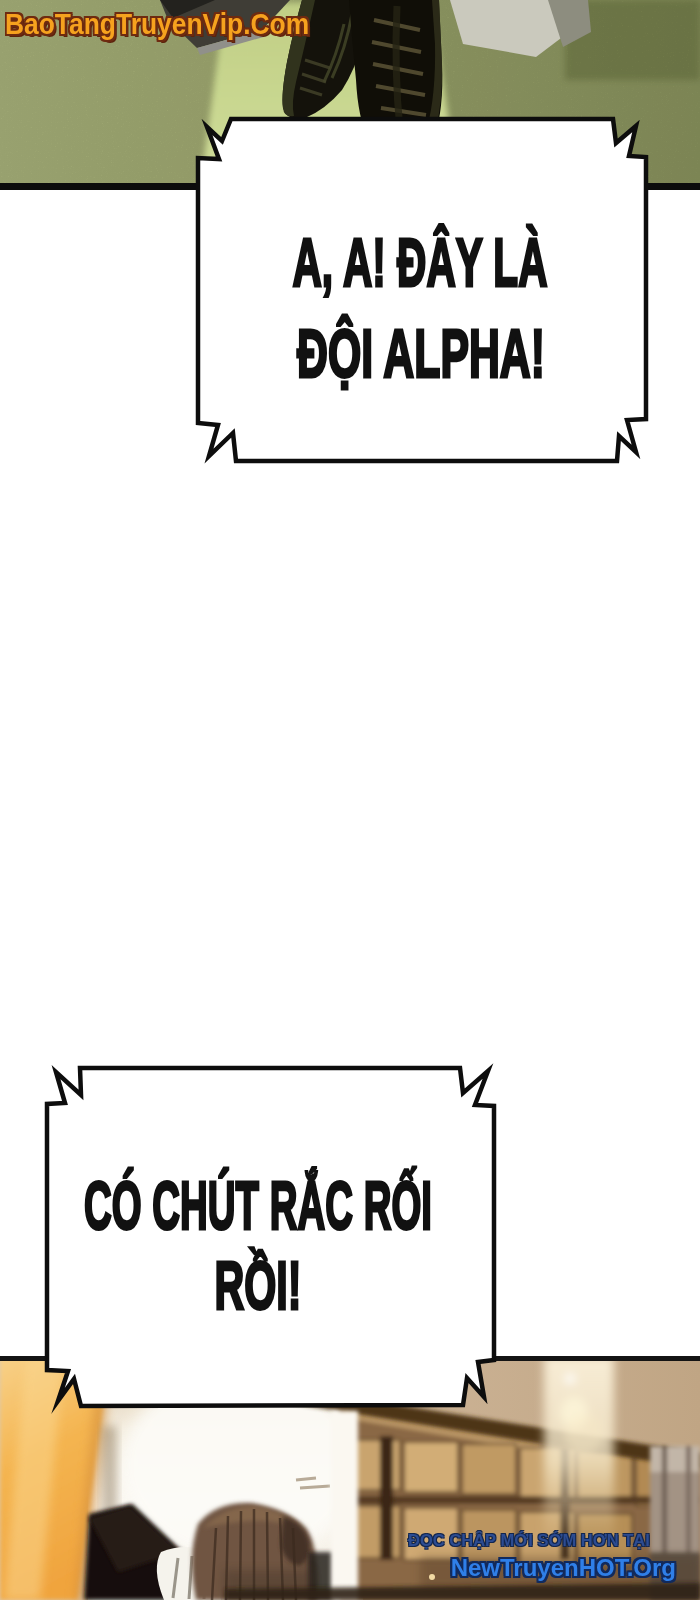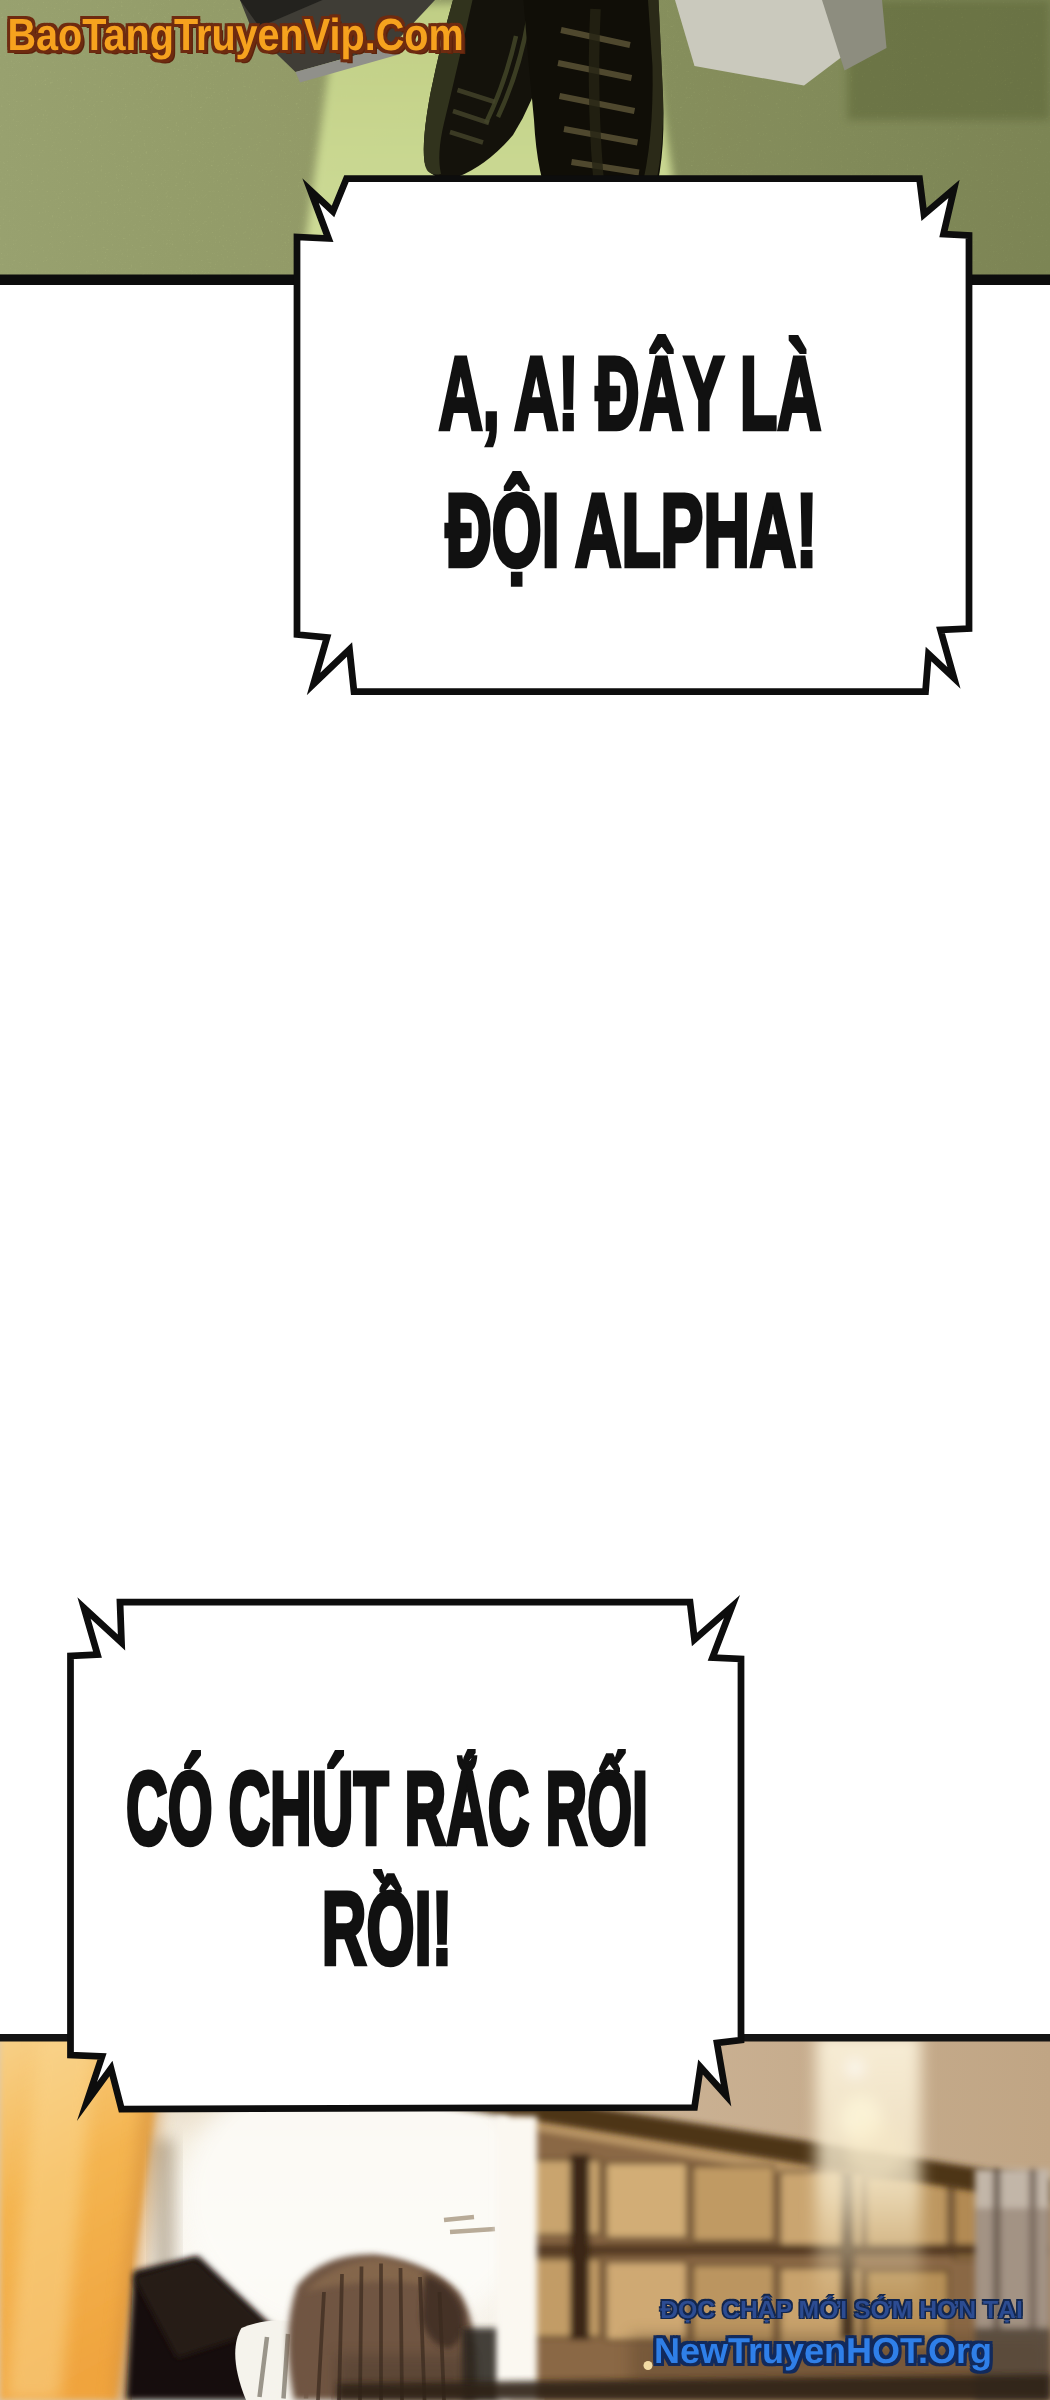--- a/index.html
+++ b/index.html
@@ -185,17 +185,17 @@
 </svg>
 
 <svg class="abs" style="left:38px;top:1055px;z-index:5" width="470" height="365" viewBox="38 1055 470 365" xmlns="http://www.w3.org/2000/svg">
 <polygon points="80,1068 460,1068 463,1093 488,1071 475,1105 494,1106 494,1360 478,1362 484,1397 467,1378 463,1405 81,1406 74,1379 58,1401 68,1371 47,1370 47,1104 65,1103 56,1072 81,1095" fill="#ffffff" stroke="#0d0d0d" stroke-width="4.5" stroke-miterlimit="16" stroke-linejoin="miter"></polygon>
 
 <text x="258" y="1229" text-anchor="middle" textLength="348" lengthAdjust="spacingAndGlyphs" font-family="Liberation Sans" font-weight="bold" font-size="69" fill="#111" stroke="#111" stroke-width="3" paint-order="stroke">CÓ CHÚT RẮC RỐI</text>
 
 <text x="258" y="1309" text-anchor="middle" textLength="87" lengthAdjust="spacingAndGlyphs" font-family="Liberation Sans" font-weight="bold" font-size="69" fill="#111" stroke="#111" stroke-width="3" paint-order="stroke">RỒI!</text>
 </svg>
 
-<div class="abs" style="left:436px;top:1531px;width:250px;z-index:6;text-align:center;font-weight:bold;font-size:16.5px;color:#2c4c92;white-space:nowrap;
+<div class="abs" style="left:404px;top:1531px;width:250px;z-index:6;text-align:center;font-weight:bold;font-size:16.5px;color:#2c4c92;white-space:nowrap;
 text-shadow:1px 1px 0 #12264e,-1px 1px 0 #12264e,1px -1px 0 #12264e,-1px -1px 0 #12264e;">ĐỌC CHẬP MỚI SỚM HƠN TẠI</div>
 
-<div class="abs" style="left:436px;top:1554px;width:240px;z-index:6;text-align:left;font-weight:bold;font-size:24px;color:#2f7fe8;white-space:nowrap;
+<div class="abs" style="left:436px;top:1554px;width:240px;z-index:6;text-align:right;font-weight:bold;font-size:24px;color:#2f7fe8;white-space:nowrap;
 text-shadow:2px 2px 0 #122a5c,-2px 2px 0 #122a5c,2px -2px 0 #122a5c,-2px -2px 0 #122a5c,0 2px 0 #122a5c,0 -2px 0 #122a5c,2px 0 0 #122a5c,-2px 0 0 #122a5c;">NewTruyenHOT.Org</div>
 
 </body></html>

